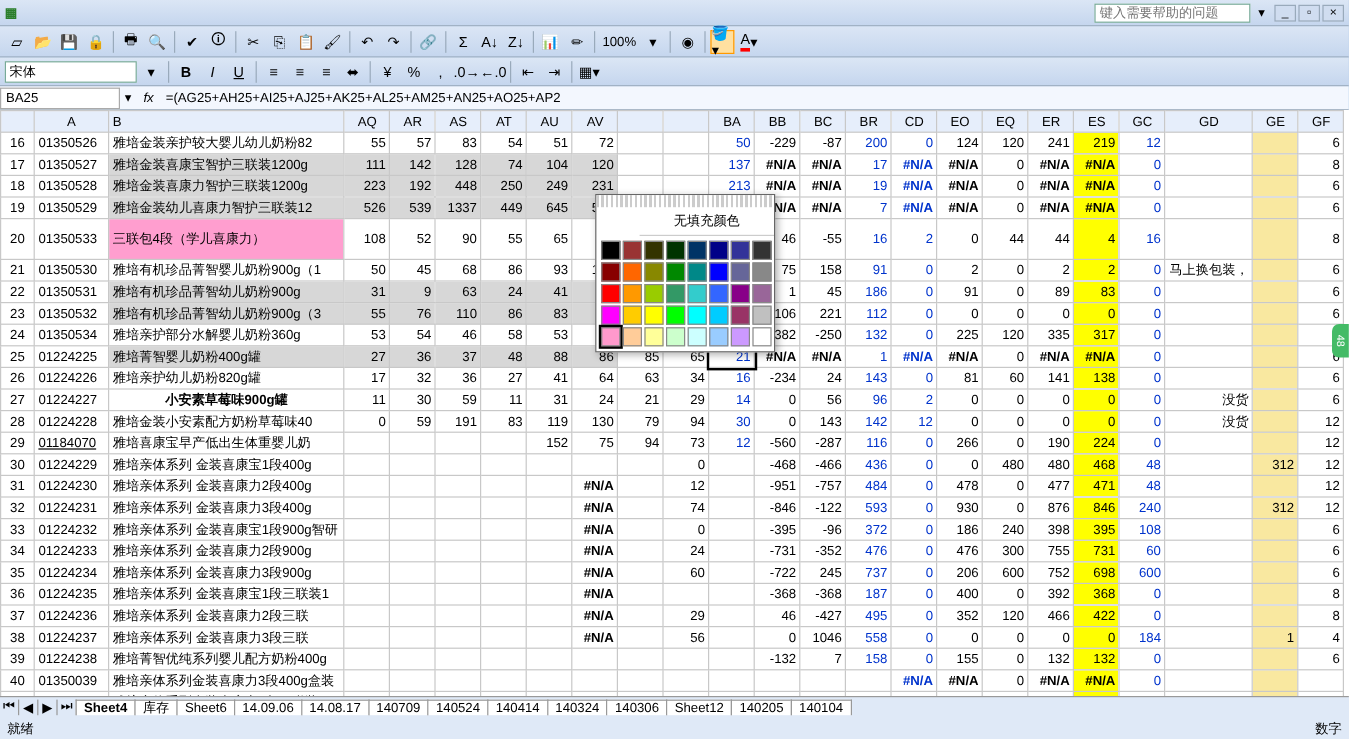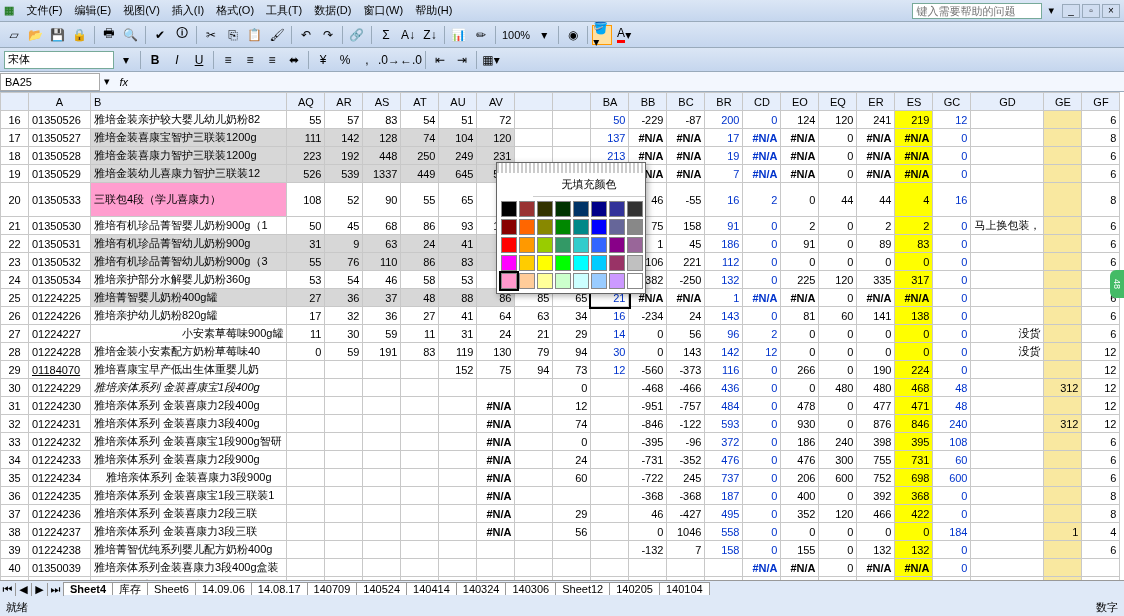--- a/index.html
+++ b/index.html
@@ -43,21 +43,20 @@
 .color-cell { width:16px; height:16px; border:1px solid #888; cursor:pointer; }
 .color-cell.sel{outline:2px solid #000;}
 .side-tab{position:absolute;right:0;top:270px;width:14px;height:28px;background:#44bb66;border-radius:6px 0 0 6px;color:#fff;font-size:9px;writing-mode:vertical-rl;text-align:center;line-height:14px;}
 .tall-row td,.tall-row th{height:34px;}
 </style>
 </head>
 <body>
 
 <div class="menubar">
   <span style="color:#2a7e2a;font-weight:bold;margin-right:6px;">▦</span>
-  <span id="menus"><span class="menu-item">文件(F)</span><span class="menu-item">编辑(E)</span><span class="menu-item">视图(V)</span><span class="menu-item">插入(I)</span><span class="menu-item">格式(O)</span><span class="menu-item">工具(T)</span><span class="menu-item">数据(D)</span><span class="menu-item">窗口(W)</span><span class="menu-item">帮助(H)</span></span>
   <div class="help-search">
     <input placeholder="键入需要帮助的问题" style="">
     <span>▾</span>
   </div>
   <div class="win-controls">
     <div class="win-btn">_</div>
     <div class="win-btn">▫</div>
     <div class="win-btn">×</div>
   </div>
 </div>
@@ -128,20 +127,21 @@
   <div class="tb-btn">⇤</div>
   <div class="tb-btn">⇥</div>
   <div class="tb-sep"></div>
   <div class="tb-btn">▦▾</div>
 </div>
 
 <div class="cellref-row">
   <input class="cell-ref" value="BA25" style="">
   <span style="padding:0 4px;">▾</span>
   <span class="fx">fx</span>
+  <span class="formula">=(AG25+AH25+AI25+AJ25+AK25+AL25+AM25+AN25+AO25+AP2</span>
 </div>
 
 <div class="grid-wrap">
   <table id="grid">
       <tbody>
         <tr>
           <th class="rowhdr"></th>
           <th class="col-A">A</th>
           <th class="col-B">B</th>
           <th class="col-narrow">AQ</th>
@@ -448,21 +448,21 @@
           <td class="col-narrow" style="">141</td>
           <td class="col-narrow yellow" style="">138</td>
           <td class="col-narrow" style="color:#0033cc;">0</td>
           <td class="col-narrow" style=""></td>
           <td class="col-narrow sel-col" style=""></td>
           <td class="col-narrow" style="">6</td>
         </tr>
         <tr class="">
           <td class="rowhdr" style="text-align:center;">27</td>
           <td class="col-A" style="text-align:left;">01224227</td>
-          <td class="col-B " style="text-align:right;">小安素草莓味900g罐</td>
+          <td class="col-B " style="text-align:center;font-weight:bold;">小安素草莓味900g罐</td>
           <td class="col-narrow" style="">11</td>
           <td class="col-narrow" style="">30</td>
           <td class="col-narrow" style="">59</td>
           <td class="col-narrow" style="">11</td>
           <td class="col-narrow" style="">31</td>
           <td class="col-narrow" style="">24</td>
           <td class="col-narrow" style="">21</td>
           <td class="col-narrow" style="">29</td>
           <td class="col-narrow" style="color:#0033cc;">14</td>
           <td class="col-narrow" style="">0</td>
@@ -511,36 +511,36 @@
           <td class="col-narrow" style=""></td>
           <td class="col-narrow" style=""></td>
           <td class="col-narrow" style=""></td>
           <td class="col-narrow" style=""></td>
           <td class="col-narrow" style="">152</td>
           <td class="col-narrow" style="">75</td>
           <td class="col-narrow" style="">94</td>
           <td class="col-narrow" style="">73</td>
           <td class="col-narrow" style="color:#0033cc;">12</td>
           <td class="col-narrow" style="">-560</td>
-          <td class="col-narrow" style="">-373</td>
+          <td class="col-narrow" style="">-287</td>
           <td class="col-narrow" style="color:#0033cc;">116</td>
           <td class="col-narrow" style="color:#0033cc;">0</td>
           <td class="col-narrow" style="">266</td>
           <td class="col-narrow" style="">0</td>
           <td class="col-narrow" style="">190</td>
           <td class="col-narrow yellow" style="">224</td>
           <td class="col-narrow" style="color:#0033cc;">0</td>
           <td class="col-narrow" style=""></td>
           <td class="col-narrow sel-col" style=""></td>
           <td class="col-narrow" style="">12</td>
         </tr>
         <tr class="">
           <td class="rowhdr" style="text-align:center;">30</td>
           <td class="col-A" style="text-align:left;">01224229</td>
-          <td class="col-B " style="text-align:left;font-style:italic;">雅培亲体系列 金装喜康宝1段400g</td>
+          <td class="col-B " style="text-align:left;">雅培亲体系列 金装喜康宝1段400g</td>
           <td class="col-narrow" style=""></td>
           <td class="col-narrow" style=""></td>
           <td class="col-narrow" style=""></td>
           <td class="col-narrow" style=""></td>
           <td class="col-narrow" style=""></td>
           <td class="col-narrow" style=""></td>
           <td class="col-narrow" style=""></td>
           <td class="col-narrow" style="">0</td>
           <td class="col-narrow" style="color:#0033cc;"></td>
           <td class="col-narrow" style="">-468</td>
@@ -656,21 +656,21 @@
           <td class="col-narrow" style="">755</td>
           <td class="col-narrow yellow" style="">731</td>
           <td class="col-narrow" style="color:#0033cc;">60</td>
           <td class="col-narrow" style=""></td>
           <td class="col-narrow sel-col" style=""></td>
           <td class="col-narrow" style="">6</td>
         </tr>
         <tr class="">
           <td class="rowhdr" style="text-align:center;">35</td>
           <td class="col-A" style="text-align:left;">01224234</td>
-          <td class="col-B " style="text-align:center;margin-left:25px;">雅培亲体系列 金装喜康力3段900g</td>
+          <td class="col-B " style="text-align:left;margin-left:25px;">雅培亲体系列 金装喜康力3段900g</td>
           <td class="col-narrow" style=""></td>
           <td class="col-narrow" style=""></td>
           <td class="col-narrow" style=""></td>
           <td class="col-narrow" style=""></td>
           <td class="col-narrow" style=""></td>
           <td class="col-narrow" style="font-weight:bold;">#N/A</td>
           <td class="col-narrow" style=""></td>
           <td class="col-narrow" style="">60</td>
           <td class="col-narrow" style="color:#0033cc;"></td>
           <td class="col-narrow" style="">-722</td>

